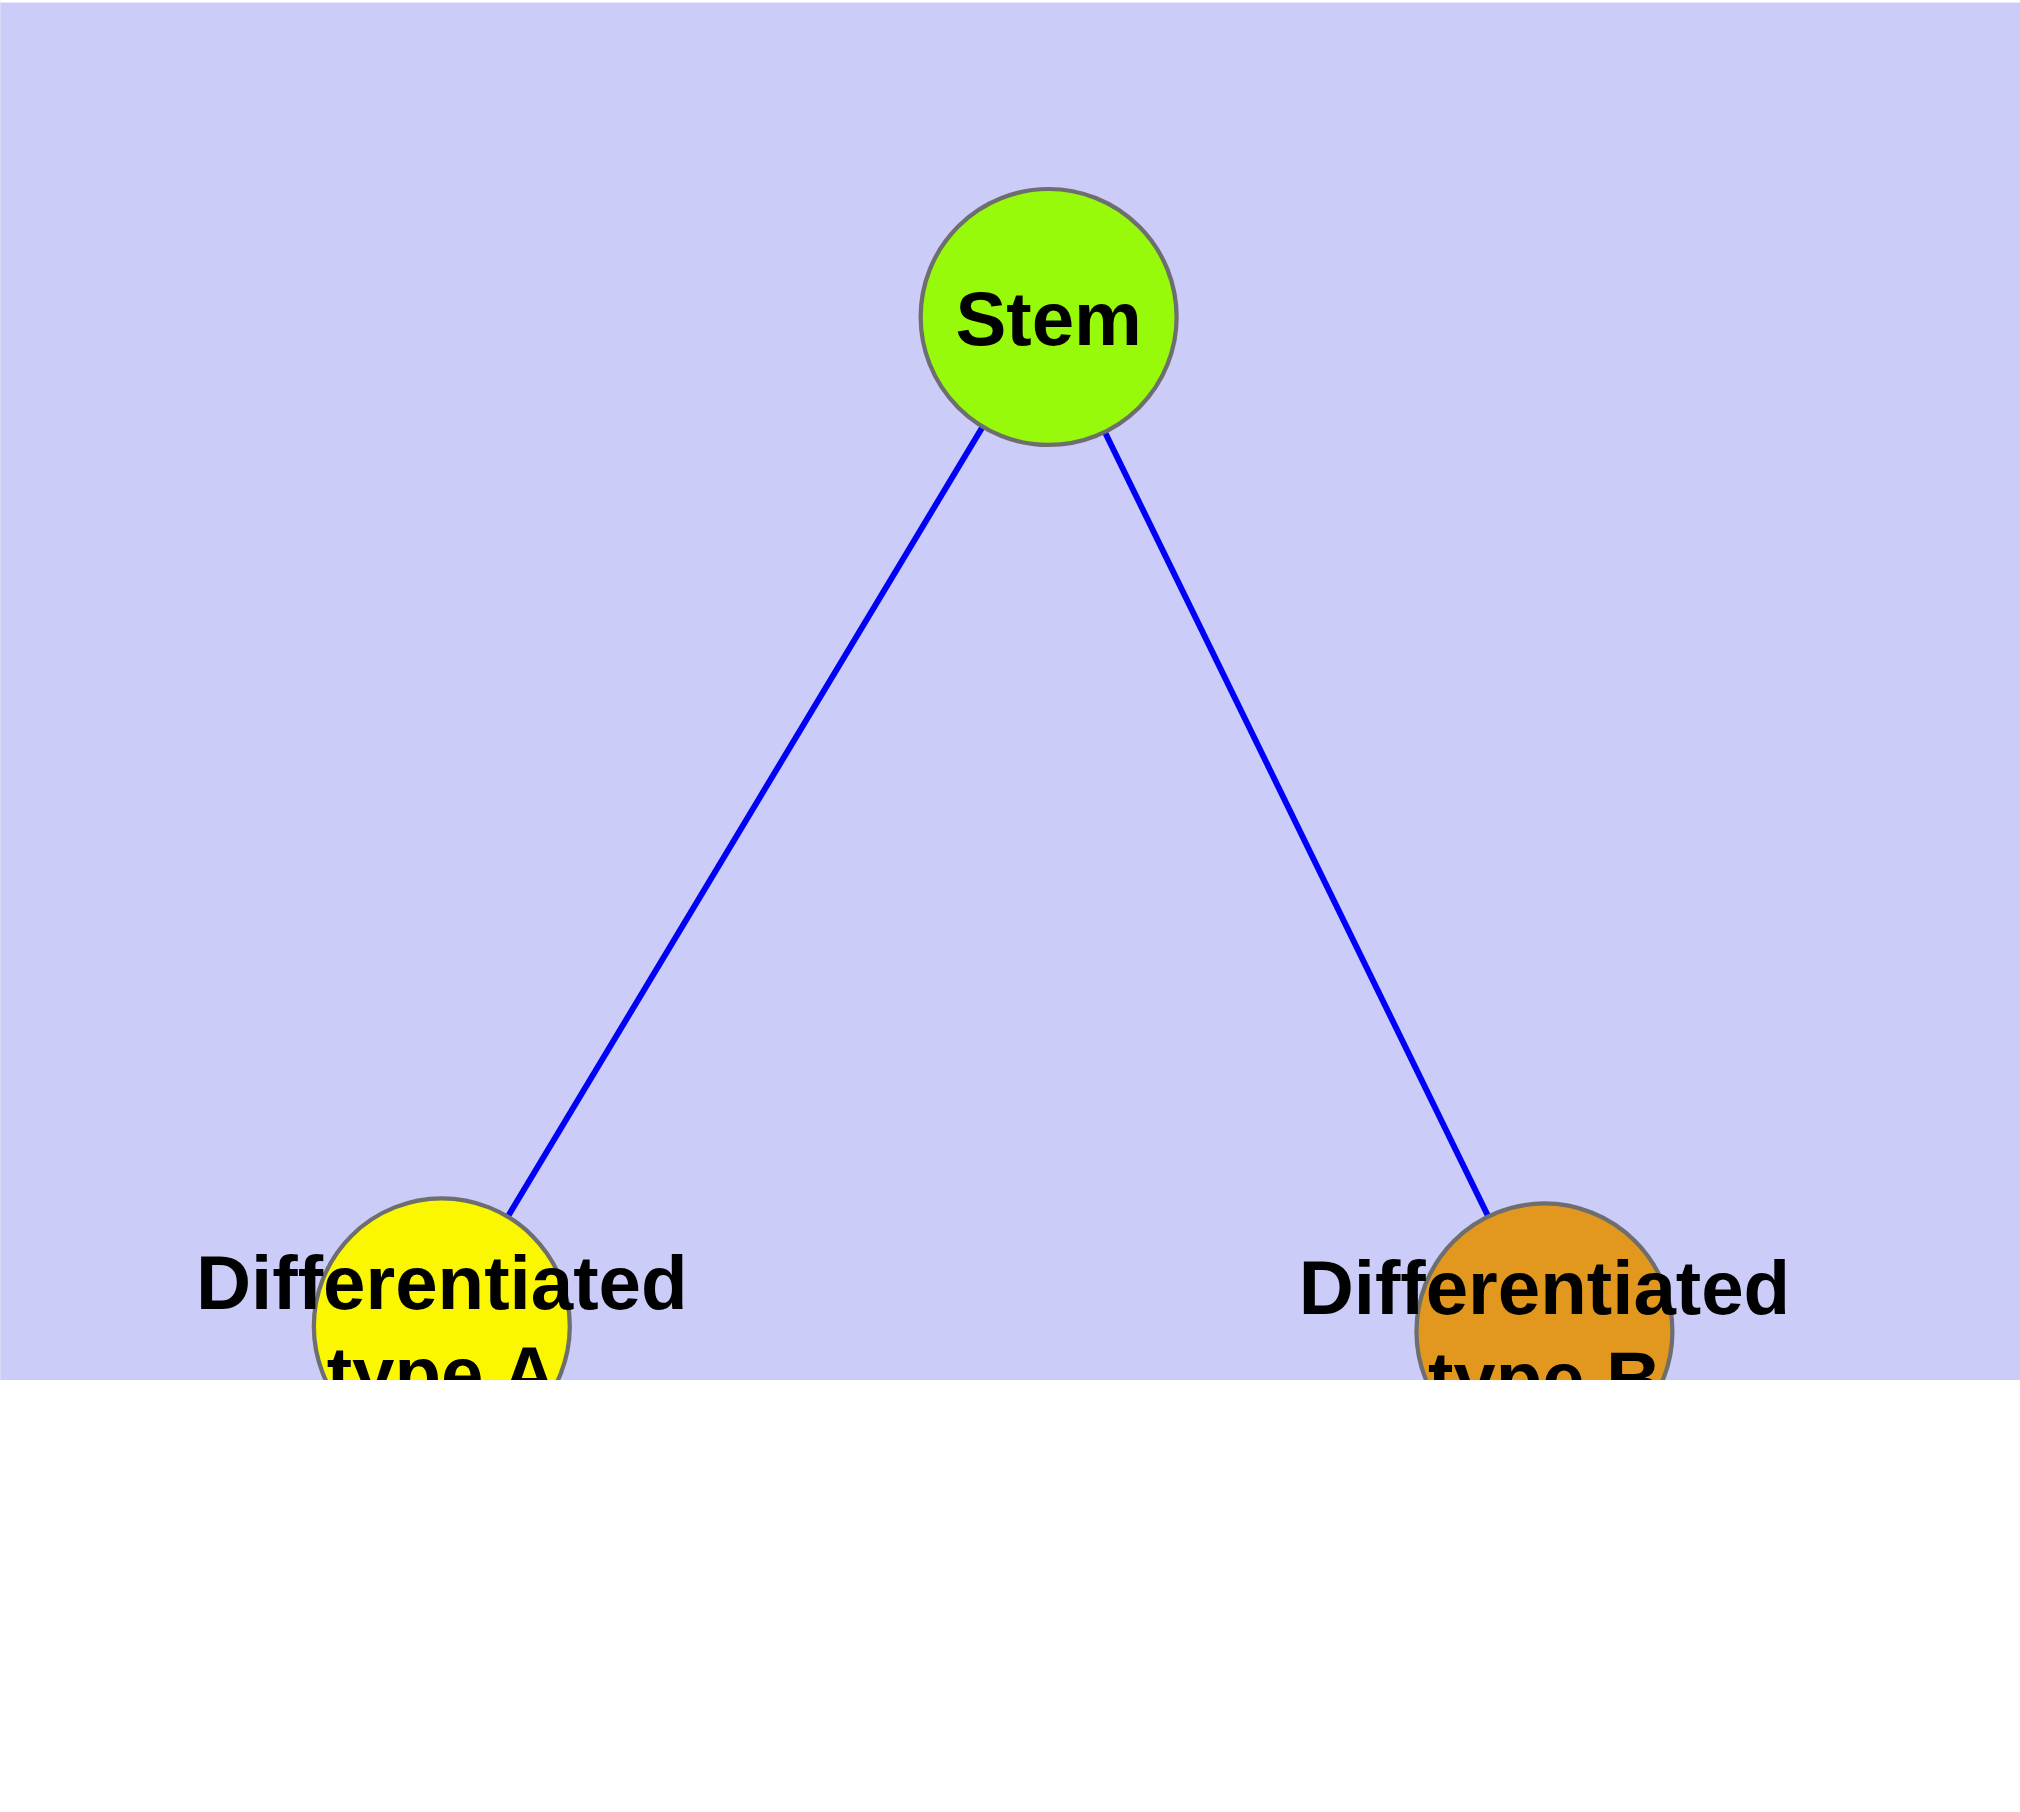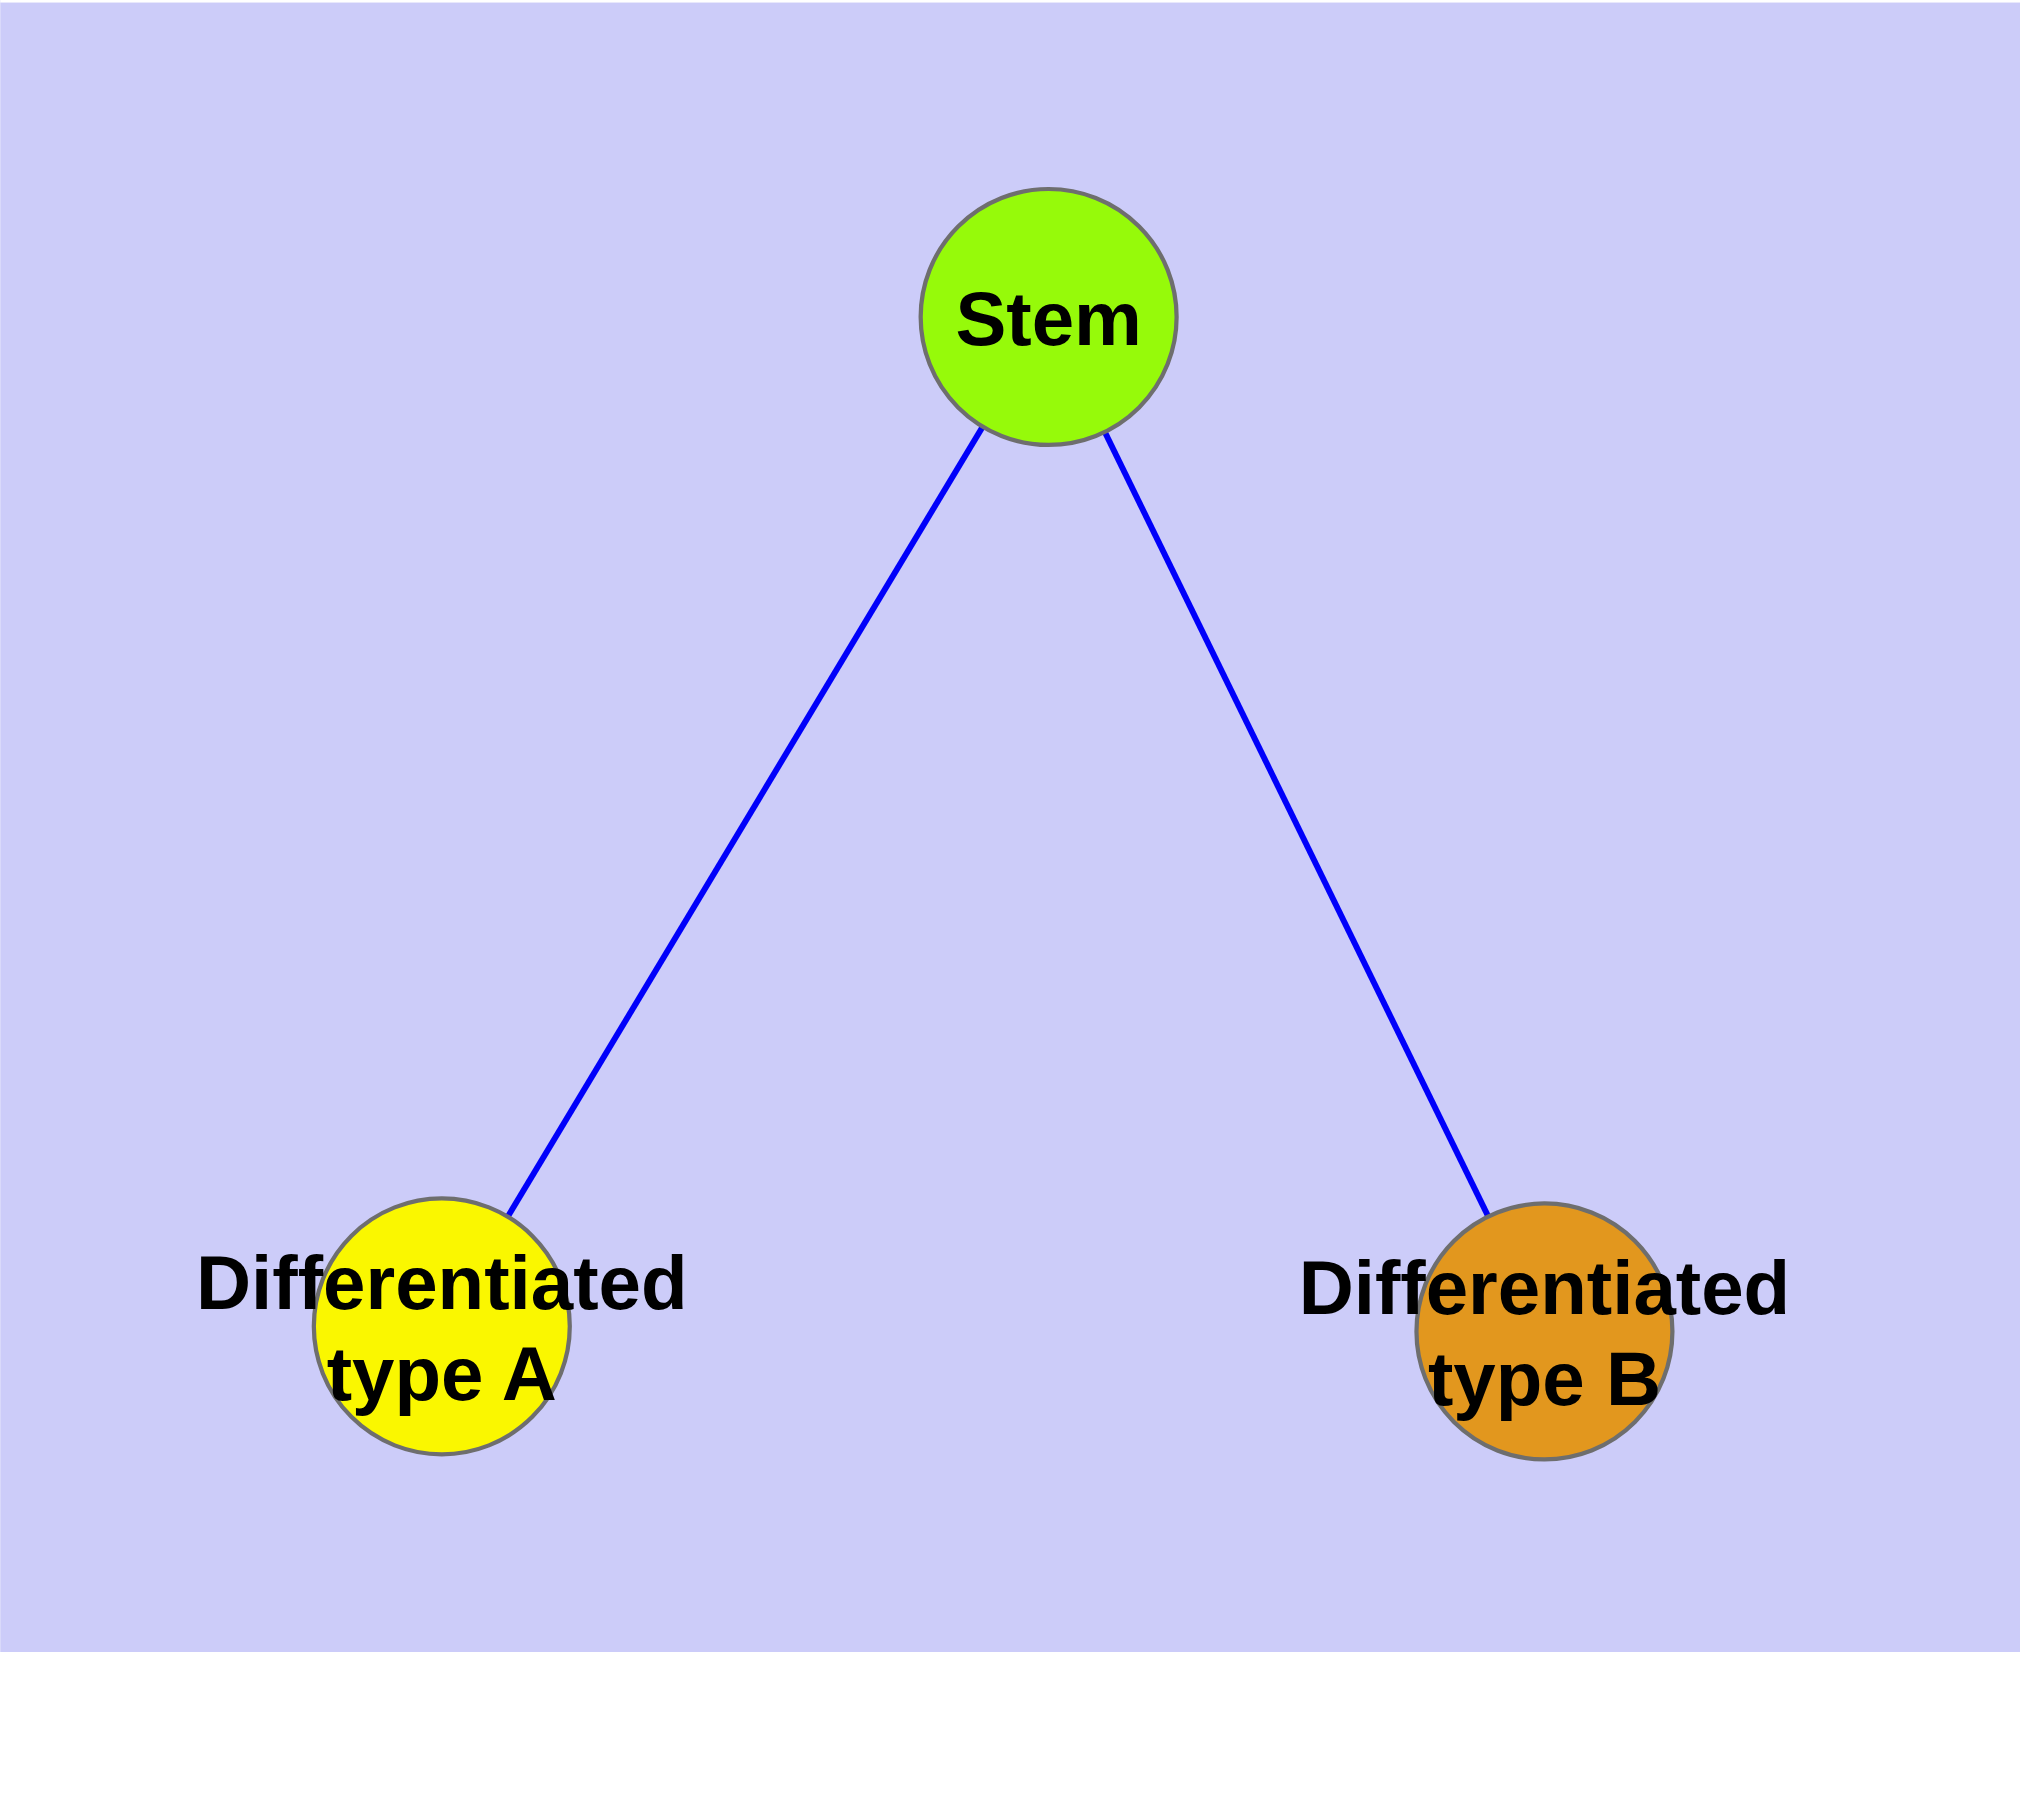--- a/index.html
+++ b/index.html
@@ -2,21 +2,21 @@
 <html style="font-size:13.6px"><head>
 <meta charset="utf-8">
 <style>
   html, body {
     margin: 0;
     padding: 0;
     background: #ffffff;
   }
   .diagram-wrap {
     width: 2021px;
-    height: 1652px;
+    height: 1380px;
     overflow: hidden;
   }
   svg {
     display: block;
   }
   .node-label {
     font-family: "Liberation Sans", sans-serif;
     font-weight: bold;
     font-size: 90px;
     text-anchor: middle;

